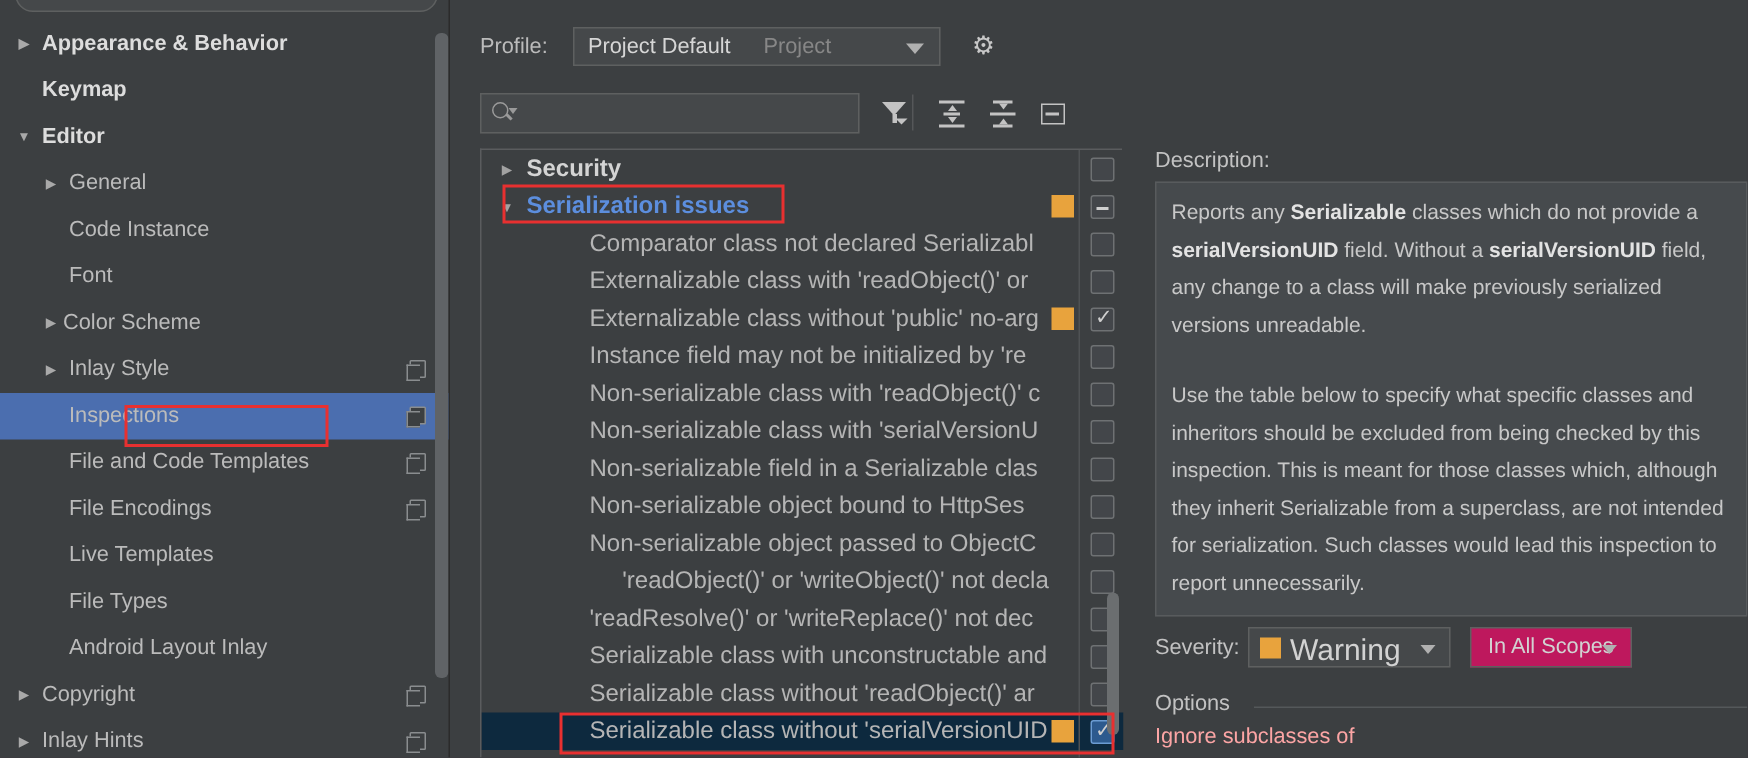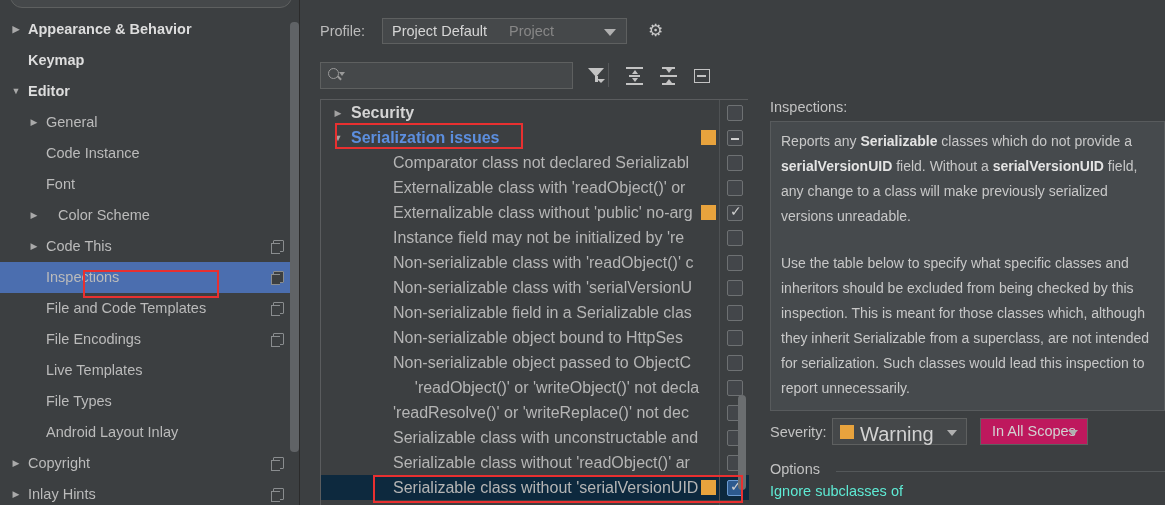--- a/index.html
+++ b/index.html
@@ -247,21 +247,21 @@
     position: absolute; right: 9px; top: 11px; width: 0; height: 0;
     border-left: 5px solid transparent; border-right: 5px solid transparent;
     border-top: 6px solid #b0b0b0;
   }
   #options-row { position: absolute; left: 15px; top: 366px; width: 395px; height: 20px; }
   #options-label { position: absolute; left: 0; top: 0; color: #c2c2c2; font-size: 14.5px; }
   #options-rule {
     position: absolute; left: 66px; top: 10px; right: 0; height: 1px; background: #54585a;
   }
   #options-sub {
-    position: absolute; left: 15px; top: 388px; color: #5eead4; font-size: 14.5px;
+    position: absolute; left: 15px; top: 388px; color: #fca5a5; font-size: 14.5px;
   }
 </style>
 </head>
 <body>
 
 <div id="app">
 
   <div id="sidebar">
     <div id="sidebar-searchbox" placeholder=""></div>
     <div id="sidebar-list">
@@ -281,25 +281,25 @@
           <span class="sb-label" style="left: 46px;">General</span>
         </div>
         <div class="sb-row">
           <span class="sb-label" style="left: 46px;">Code Instance</span>
         </div>
         <div class="sb-row">
           <span class="sb-label" style="left: 46px;">Font</span>
         </div>
         <div class="sb-row">
           <span class="sb-arrow" style="left: 28px;">▶</span>
-          <span class="sb-label" style="left: 58px;">Color Scheme</span>
+          <span class="sb-label" style="left: 42px;">Color Scheme</span>
         </div>
         <div class="sb-row">
           <span class="sb-arrow" style="left: 28px;">▶</span>
-          <span class="sb-label" style="left: 46px;">Code This</span>
+          <span class="sb-label" style="left: 46px;">Inlay Style</span>
           <span class="sb-copyicon"></span>
         </div>
         <div class="sb-row sel">
           <span class="sb-label" style="left: 46px;">Inspections</span>
           <span class="sb-copyicon"></span>
         </div>
         <div class="sb-row">
           <span class="sb-label" style="left: 46px;">File and Code Templates</span>
           <span class="sb-copyicon"></span>
         </div>
@@ -453,21 +453,21 @@
             <span class="tr-text" style="left: 72px; width: 328px;">Serializable class without 'serialVersionUID</span>
             <span class="sev-swatch" style="background: rgb(232, 163, 61);"></span>
             <span class="cbox checked" style="background: rgb(45, 90, 142); border-color: rgb(107, 155, 210);"></span>
           </div>
         </div>
       <div id="tree-cb-divider"></div>
       <div id="tree-scroll"></div>
     </div>
 
     <div id="right-panel">
-      <div id="desc-label">Inspections:</div>
+      <div id="desc-label">Description:</div>
       <div id="desc-box">
         <div id="desc-text">
             <p><span>Reports any </span><b>Serializable</b><span> classes which do not provide a </span><b>serialVersionUID</b><span> field. Without a </span><b>serialVersionUID</b><span> field, any change to a class will make previously serialized versions unreadable.</span></p>
             <p>Use the table below to specify what specific classes and inheritors should be excluded from being checked by this inspection. This is meant for those classes which, although they inherit Serializable from a superclass, are not intended for serialization. Such classes would lead this inspection to report unnecessarily.</p>
           </div>
       </div>
       <div id="sev-row">
         <span id="sev-label">Severity:</span>
         <div id="sev-combo">
           <span id="sev-swatch2"></span>

